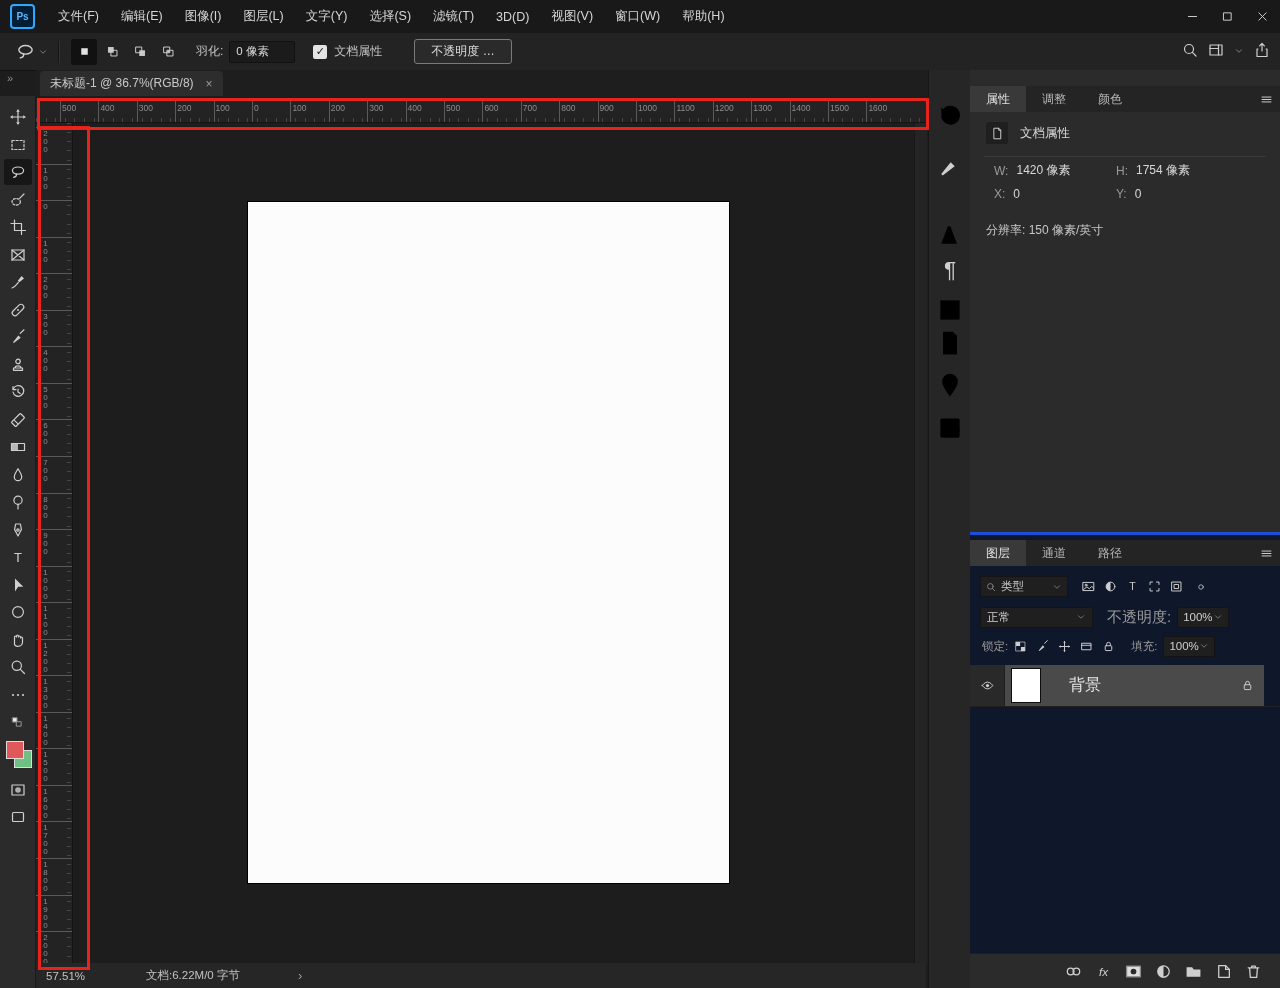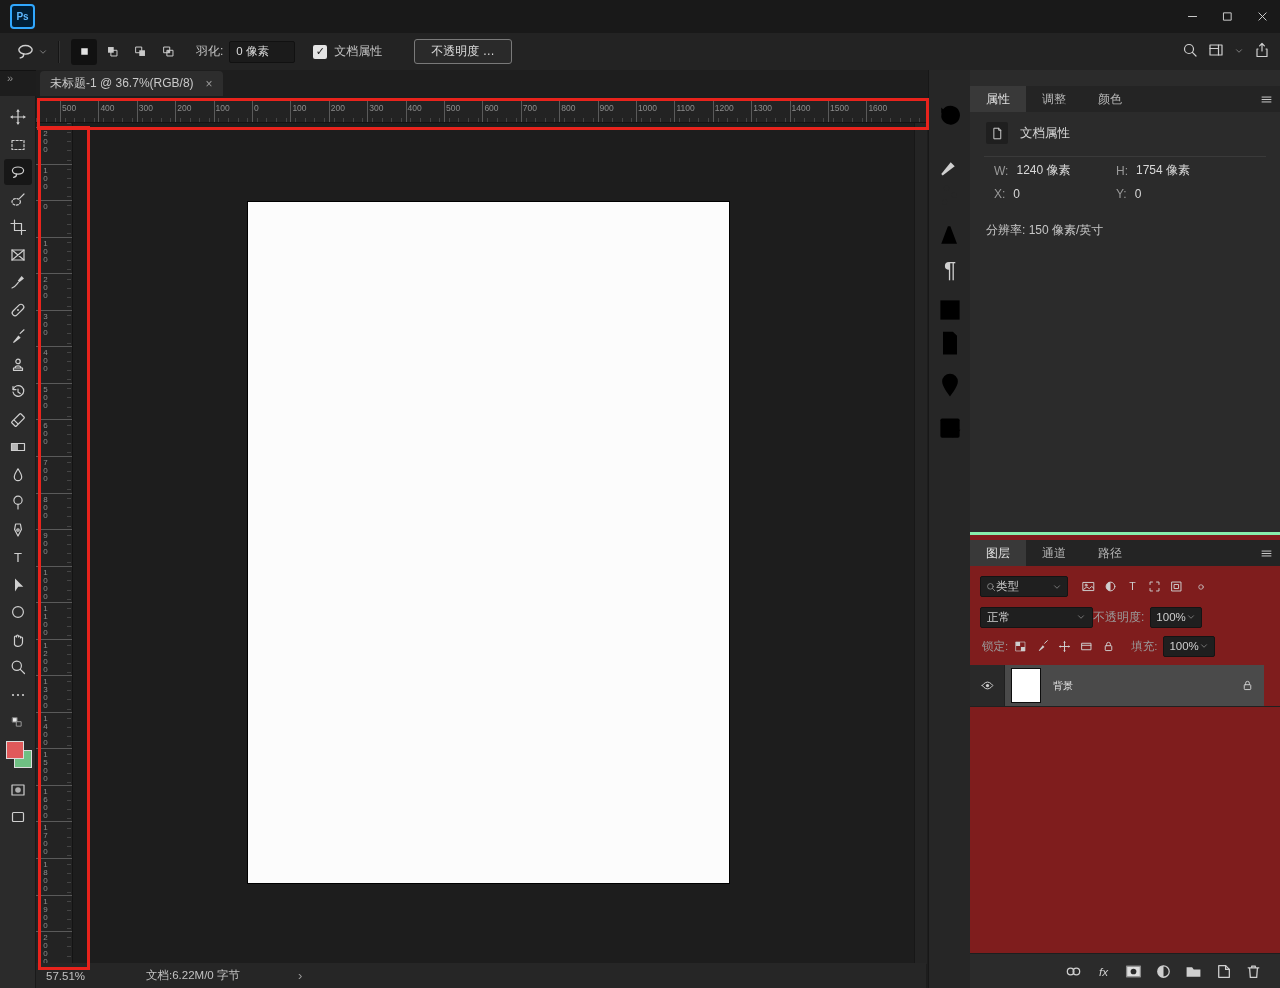--- a/index.html
+++ b/index.html
@@ -94,45 +94,58 @@
   #props-tabs{top:16px}
   #doc-props-header{position:absolute;left:16px;top:52px;display:flex;align-items:center;gap:12px}
   #doc-props-icon{width:22px;height:22px;background:#1f1f1f;border-radius:2px;display:flex;align-items:center;justify-content:center}
   #doc-props-title{font-size:12.5px;color:#d8d8d8}
   #props-divider{position:absolute;left:14px;right:14px;top:86px;height:1px;background:#3a3a3a}
   .prop-row{position:absolute;left:24px;right:10px;display:flex;align-items:center;font-size:12px}
   .prop-label{color:#9a9a9a;margin-right:8px}
   .prop-value{color:#d8d8d8}
   .prop-col2{position:absolute;left:122px;display:flex;align-items:center}
 
-  #layers-section{position:absolute;left:0;right:0;top:462px;bottom:0;background:#7f1d1d;border-top:3px solid #86efac}
+  #layers-section{position:absolute;left:0;right:0;top:462px;bottom:0;background:#0f172a;border-top:3px solid #1d4ed8}
   #layers-tabs{top:5px}
   #layers-filter-row{position:absolute;left:10px;right:8px;top:40px;height:23px;display:flex;align-items:center}
-  #type-search{width:88px;height:21px;background:#1f1f1f;border:1px solid #141414;border-radius:2px;display:flex;align-items:center;padding:0 5px;box-sizing:border-box;color:#c9c9c9}
+  #type-search{width:88px;height:21px;background:#1f1f1f;border:1px solid #141414;border-radius:2px;display:flex;align-items:center;gap:5px;padding:0 5px;box-sizing:border-box;color:#c9c9c9}
   #filter-icons{display:flex;align-items:center;gap:9px;margin-left:14px;color:#c9c9c9}
   #blend-row{position:absolute;left:10px;right:8px;top:71px;height:22px;display:flex;align-items:center}
   #blend-select{width:113px;height:21px;background:#1f1f1f;border:1px solid #141414;border-radius:2px;display:flex;align-items:center;padding:0 6px;box-sizing:border-box;color:#cfcfcf}
   .chev-right{margin-left:auto;color:#8f8f8f}
   .val-box{height:21px;background:#1f1f1f;border:1px solid #141414;border-radius:2px;display:flex;align-items:center;padding:0 5px;box-sizing:border-box;color:#cfcfcf}
   #lock-row{position:absolute;left:12px;right:8px;top:101px;height:20px;display:flex;align-items:center;font-size:11.5px}
   #lock-icons{display:flex;align-items:center;gap:9px;margin-left:6px;color:#c2c2c2}
   #layer-row{position:absolute;left:0;right:0;top:130px;height:41px;display:flex;align-items:stretch;border-bottom:1px solid #202020}
   #layer-eye-cell{width:34px;display:flex;align-items:center;justify-content:center;background:#292929;border-right:1px solid #202020}
   #layer-body{flex:1;margin-right:16px;background:#4a4a4a;display:flex;align-items:center}
   #layer-thumb{width:28px;height:33px;background:#ffffff;border:1px solid #0d0d0d;margin-left:6px}
-  #layer-name{margin-left:12px;font-size:10px;color:#e6e6e6}
+  #layer-name{margin-left:28px;font-size:16px;color:#e6e6e6}
   #layer-lock{margin-left:auto;margin-right:10px;color:#cfcfcf}
   #layers-bottom{position:absolute;left:0;right:0;bottom:0;height:34px;background:#2b2b2b;border-top:1px solid #1e1e1e;display:flex;align-items:center;justify-content:flex-end;gap:13px;padding-right:18px;color:#b9b9b9}
   #layers-bottom .ic svg{width:17px;height:17px}
 </style>
 </head>
 <body>
 
 <div id="menubar" class="abs">
   <div id="ps-logo">Ps</div>
+  <div id="menu-items" style="display:flex;height:100%">
+      <div class="menu-item">文件(F)</div>
+      <div class="menu-item">编辑(E)</div>
+      <div class="menu-item">图像(I)</div>
+      <div class="menu-item">图层(L)</div>
+      <div class="menu-item">文字(Y)</div>
+      <div class="menu-item">选择(S)</div>
+      <div class="menu-item">滤镜(T)</div>
+      <div class="menu-item">3D(D)</div>
+      <div class="menu-item">视图(V)</div>
+      <div class="menu-item">窗口(W)</div>
+      <div class="menu-item">帮助(H)</div>
+    </div>
   <div id="win-controls">
       <div class="win-btn">
         <span class="ic sm">
           <svg viewBox="0 0 16 16">
             <path d="M3 8h10"></path>
           </svg>
         </span>
       </div>
       <div class="win-btn">
         <span class="ic sm">
@@ -635,21 +648,21 @@
             <path d="M9.5 1.5V4H12"></path>
           </svg>
         </span>
       </div>
     <span id="doc-props-title">文档属性</span>
   </div>
   <div id="props-divider"></div>
 
   <div class="prop-row" style="top:92px">
     <span class="prop-label">W:</span>
-    <span class="prop-value">1240 像素</span>
+    <span class="prop-value">1420 像素</span>
     <span class="prop-col2">
       <span class="prop-label">H:</span>
       <span class="prop-value">1754 像素</span>
     </span>
   </div>
   <div class="prop-row" style="top:117px">
     <span class="prop-label">X:</span>
     <span class="prop-value">0</span>
     <span class="prop-col2">
       <span class="prop-label">Y:</span>
@@ -729,21 +742,21 @@
 
     <div id="blend-row">
       <div id="blend-select">
         <span style="font-size:11.5px">正常</span>
         <span class="ic xs chev-right">
             <svg viewBox="0 0 16 16">
               <path d="M4 6l4 4 4-4"></path>
             </svg>
           </span>
       </div>
-      <span class="dim" style="font-size:12px">不透明度:</span>
+      <span class="dim" style="margin-left:14px;font-size:15px">不透明度:</span>
       <div class="val-box" style="width:52px;margin-left:6px">
         <span style="font-size:11.5px">100%</span>
         <span class="ic xs chev-right">
             <svg viewBox="0 0 16 16">
               <path d="M4 6l4 4 4-4"></path>
             </svg>
           </span>
       </div>
     </div>
 

